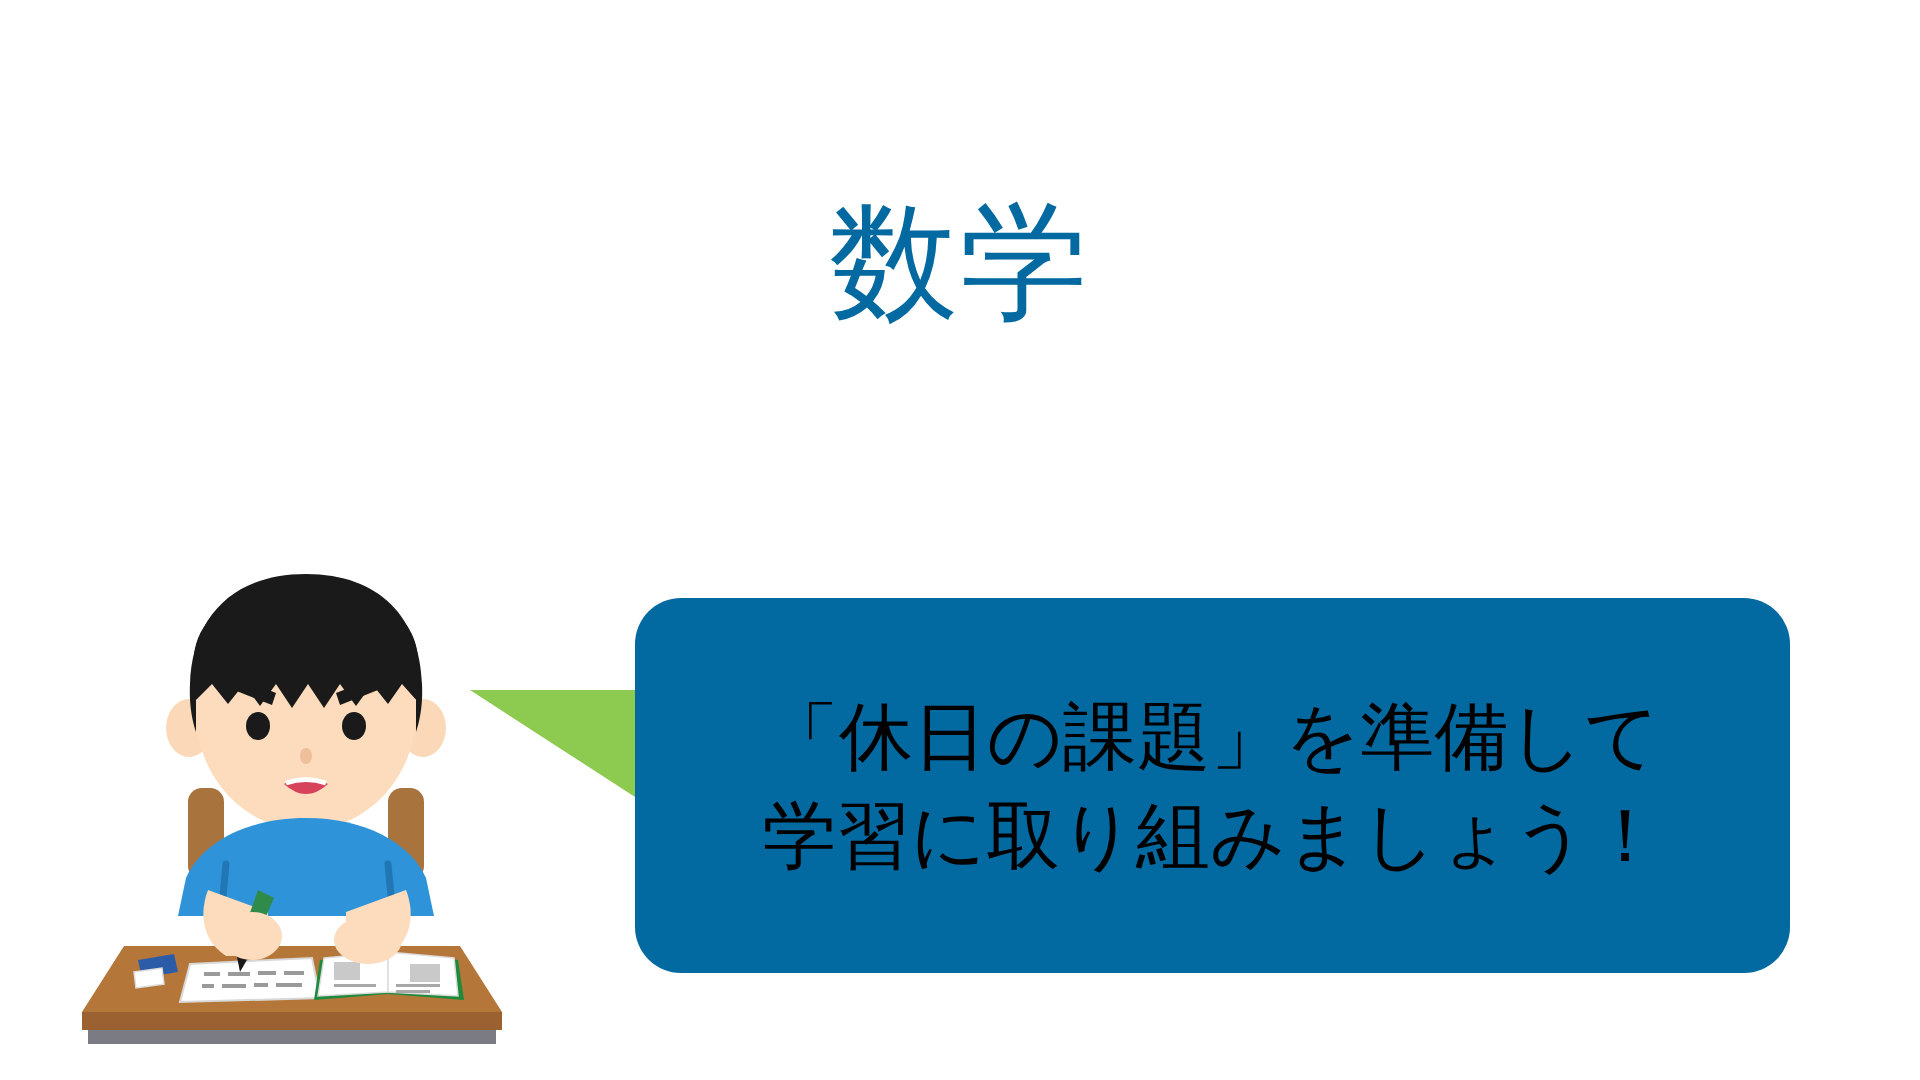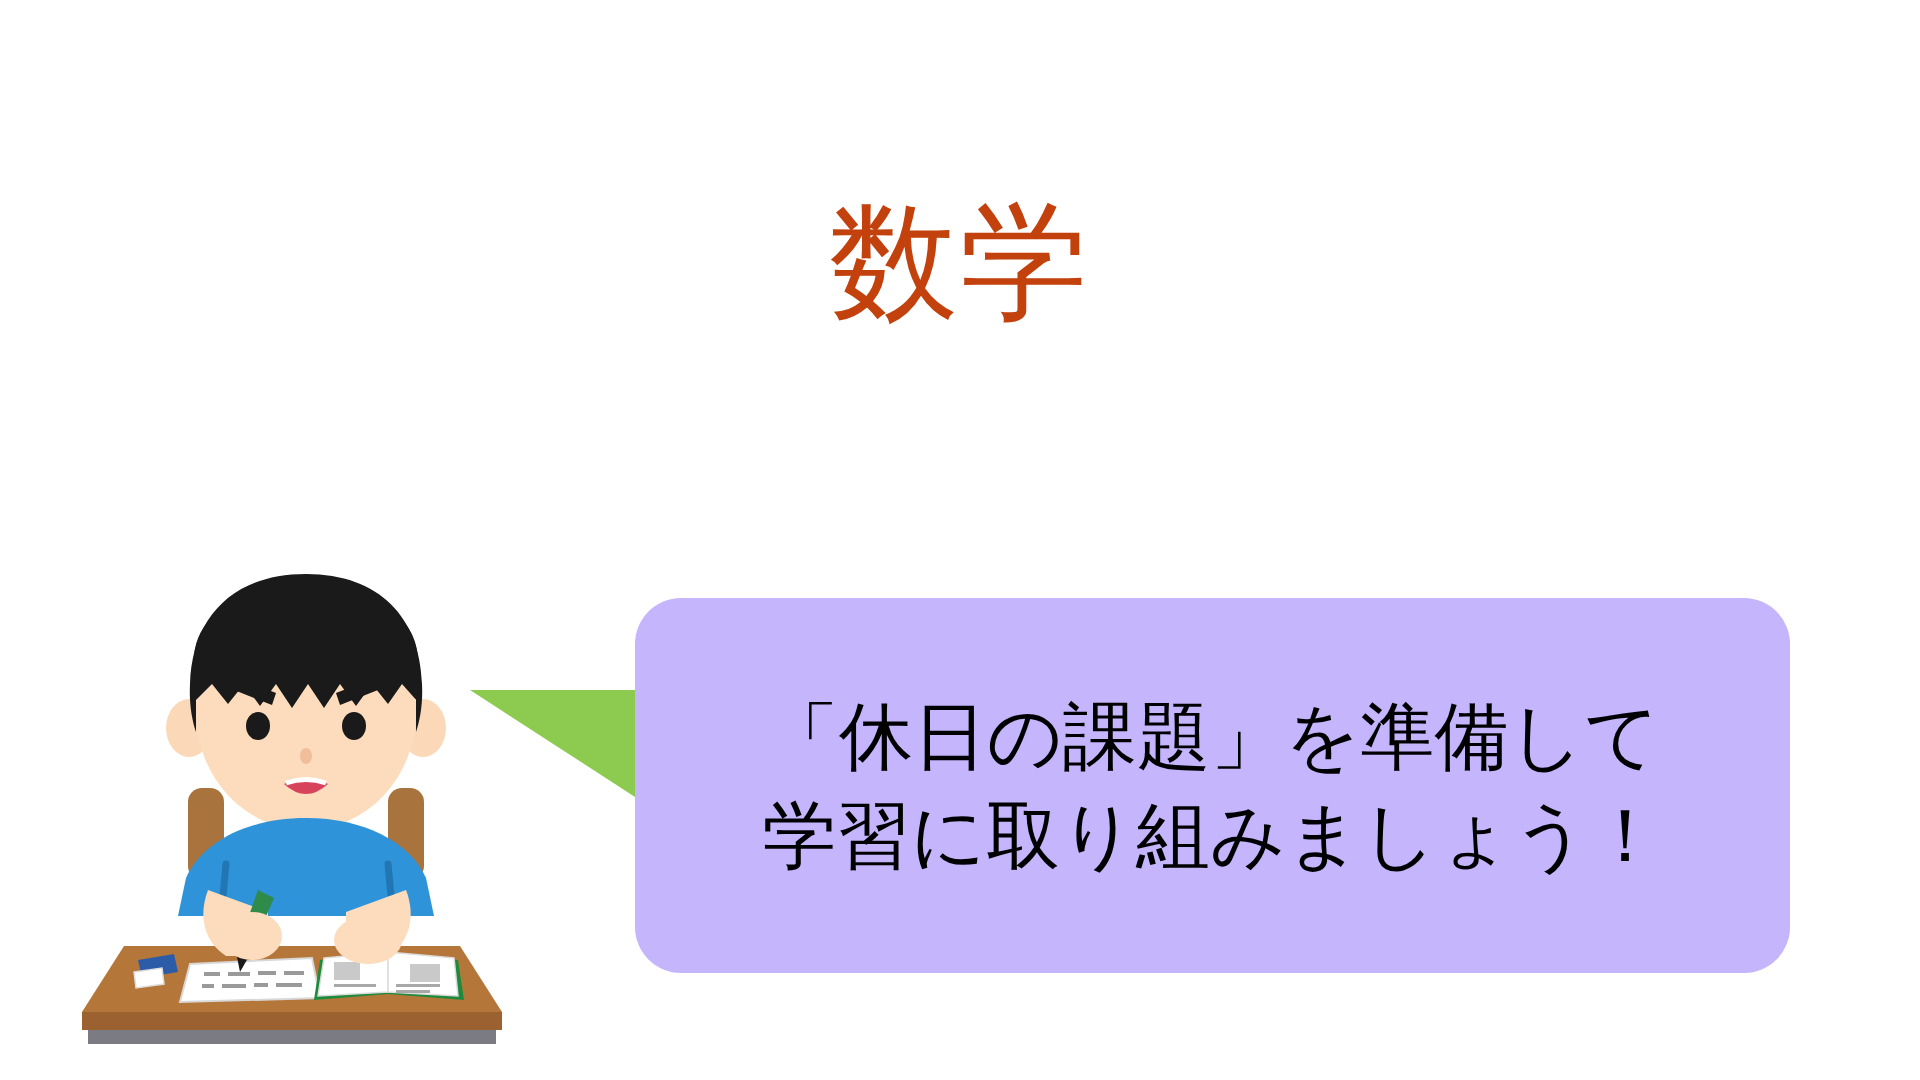--- a/index.html
+++ b/index.html
@@ -25,21 +25,21 @@
     left: 0;
     top: 190px;
     width: 1920px;
     text-align: center;
     pointer-events: none;
   }
   .title-main {
     font-size: 128px;
     line-height: 1.12;
     font-weight: 400;
-    color: #c2410c;
+    color: #0369a1;
     letter-spacing: 0.02em;
     font-family: "DejaVu Sans", "Liberation Sans", sans-serif;
   }
   .title-sub {
     font-size: 122px;
     line-height: 1.15;
     font-weight: 400;
     color: #000000;
     letter-spacing: 0.01em;
     margin-top: 6px;
@@ -53,21 +53,21 @@
     top: 598px;
     width: 1320px;
     height: 375px;
   }
   .bubble-body {
     position: absolute;
     left: 165px;
     top: 0;
     width: 1155px;
     height: 375px;
-    background: #c4b5fd;
+    background: #0369a1;
     border-radius: 46px;
     box-sizing: border-box;
     display: flex;
     align-items: center;
     justify-content: center;
   }
   .bubble-tail {
     position: absolute;
     left: 0px;
     top: 92px;

